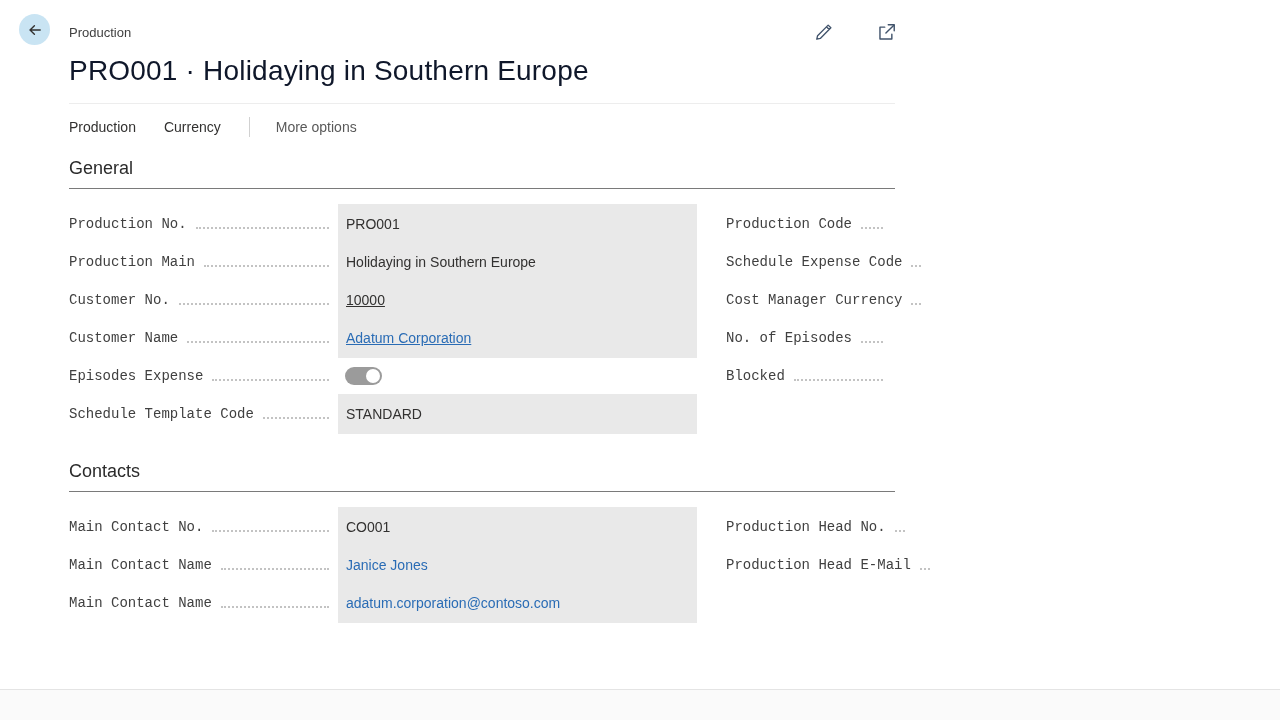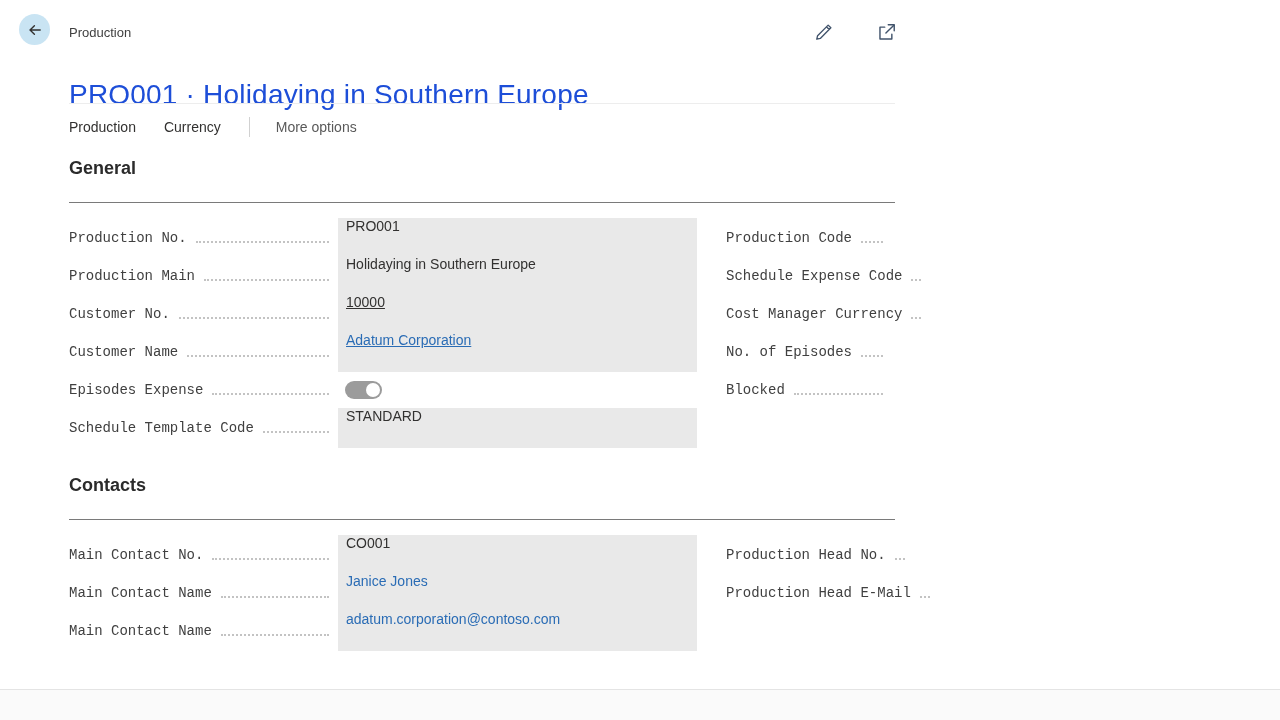--- a/index.html
+++ b/index.html
@@ -19,65 +19,64 @@
     background:#c9e4f3;
     display:flex; align-items:center; justify-content:center;
     cursor:pointer;
   }
   .breadcrumb {
     position:absolute; left:69px; top:25px;
     font-size:13px; color:#404040;
   }
   .page-title {
     position:absolute; left:69px; top:55px;
-    font-size:28px; font-weight:400; color:#1d4ed8;
+    font-size:28px; font-weight:400; color:#0f172a;
     letter-spacing:0.2px;
-    margin-top:24px;
   }
   .header-icons { position:absolute; top:22px; right:384px; display:flex; gap:42px; }
   .hicon { width:20px; height:20px; cursor:pointer; display:flex; align-items:center; justify-content:center; }
   .header-rule {
     position:absolute; left:69px; top:103px; width:826px; height:1px; background:#ededed;
   }
 
   
   .menubar {
     position:absolute; left:69px; top:117px;
     display:flex; align-items:center; font-size:14px;
   }
   .menu-item { color:#323130; margin-right:28px; cursor:pointer; }
   .menu-divider { width:1px; height:20px; background:#d1d1d1; margin-right:26px; }
   .more-options { color:#595959; cursor:pointer; }
 
   
   .main { position:absolute; left:69px; top:158px; width:826px; }
 
   .section-title {
-    font-size:18px; font-weight:700; color:#2b2b2b;
-    padding-bottom:23px; border-bottom:1px solid #7a7a7a;
+    font-size:18px; font-weight:400; color:#2b2b2b;
+    padding-bottom:9px; border-bottom:1px solid #7a7a7a;
     margin-bottom:16px;
   }
   .section-contacts { margin-top:28px; }
 
   .section-body { display:flex; }
   .col-left { width:628px; }
   .col-right { width:157px; margin-left:29px; }
 
   .field-row { display:flex; align-items:center; height:38px; }
   .field-label { font-size:14px; color:#404040; white-space:nowrap;font-family:Liberation Mono, monospace; }
   .leader {
     flex:1; height:0;
     border-bottom:2px dotted #c3c3c3;
     margin:0 9px; transform:translateY(4px);
     min-width:10px;
   }
   .input-box {
     width:359px; height:40px;
     background:#e9e9e9;
-    display:flex; align-items:flex-start;
+    display:flex; align-items:center;
     padding-left:8px;
     font-size:14px; color:#323130;
     cursor:text;
   }
   .field-plain { width:359px; display:flex; align-items:center; }
   .drill { text-decoration:underline; color:#323130; cursor:pointer; }
   .link { color:#2a6cb5; cursor:pointer; }
   .link.underlined { text-decoration:underline; }
 
   

